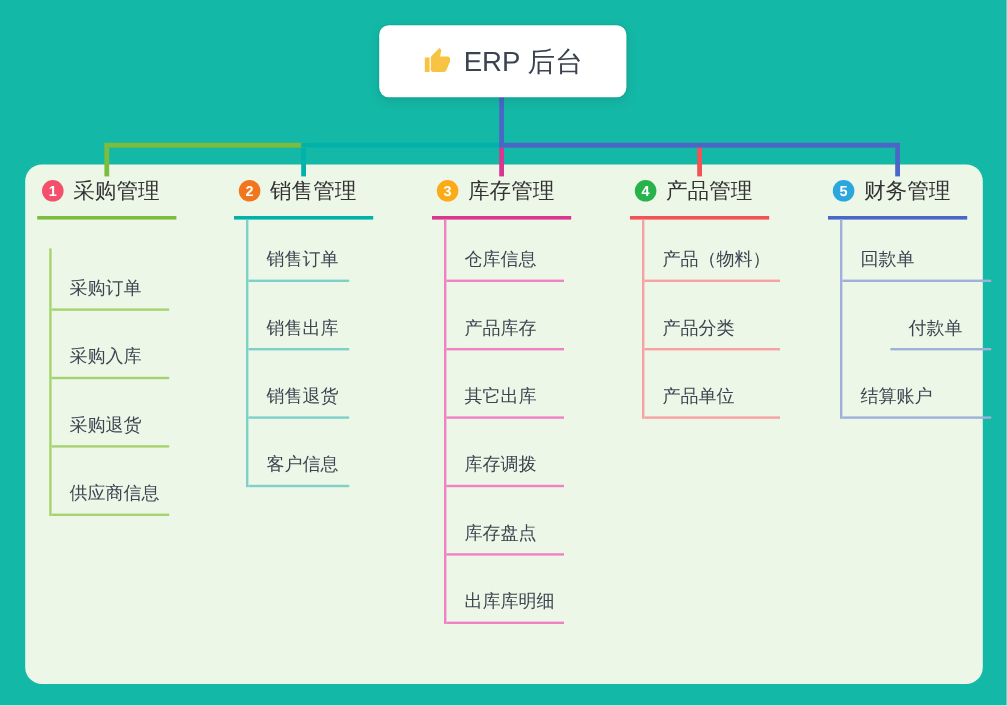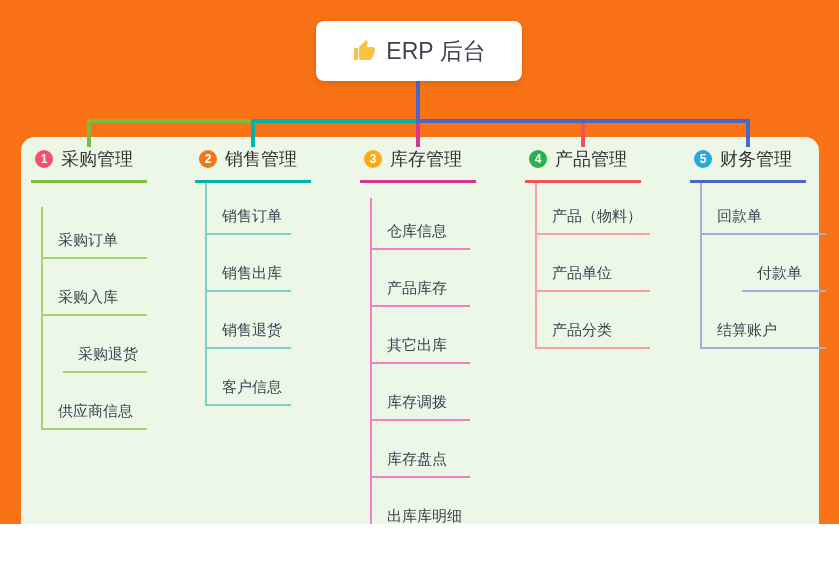--- a/index.html
+++ b/index.html
@@ -1,17 +1,17 @@
 <!DOCTYPE html>
 <html><head>
 <meta charset="utf-8">
 <style>
   html,body{margin:0;padding:0;background:#fff;}
   .canvas{
-    position:relative;width:839px;height:524px;background:#f97316;
+    position:relative;width:839px;height:588px;background:#14b8a6;
     font-family:"Liberation Sans","DejaVu Sans",sans-serif;overflow:hidden;
   }
   .panel{
     position:absolute;left:21px;top:137px;width:798px;height:433px;
     background:#edf7e8;border-radius:14px;
   }
   .root-card{
     position:absolute;left:316px;top:21px;width:206px;height:60px;background:#fff;
     border-radius:8px;box-shadow:0 3px 10px rgba(0,0,0,.10),0 0 0 1px rgba(0,0,0,.04);
     display:flex;align-items:center;justify-content:center;gap:10px;
@@ -75,21 +75,21 @@
     </div>
     <div class="children" style="border-left-color: rgb(166, 211, 111);">
   <div class="child" style="border-bottom-color: rgb(166, 211, 111); margin-top: 24px;">
     <span>采购订单</span>
   </div>
 
   <div class="child" style="border-bottom-color: rgb(166, 211, 111);">
     <span>采购入库</span>
   </div>
 
-  <div class="child" style="border-bottom-color: rgb(166, 211, 111); margin-left: 20px;">
+  <div class="child" style="border-bottom-color: rgb(166, 211, 111);">
     <span>采购退货</span>
   </div>
 
   <div class="child" style="border-bottom-color: rgb(166, 211, 111);">
     <span>供应商信息</span>
   </div>
 </div>
   </div>
 
   <div class="branch" style="left: 195px;">
@@ -114,21 +114,21 @@
     <span>客户信息</span>
   </div>
 </div>
   </div>
 
   <div class="branch" style="left: 360px;">
     <div class="branch-title" style="border-bottom-color: rgb(217, 54, 143);">
       <span class="badge" style="background: rgb(251, 171, 24);">3</span>
       <span class="branch-label">库存管理</span>
     </div>
-    <div class="children" style="border-left-color: rgb(239, 130, 195); margin-top: 15px;">
+    <div class="children" style="border-left-color: rgb(239, 130, 195);">
   <div class="child" style="border-bottom-color: rgb(239, 130, 195);">
     <span>仓库信息</span>
   </div>
 
   <div class="child" style="border-bottom-color: rgb(239, 130, 195);">
     <span>产品库存</span>
   </div>
 
   <div class="child" style="border-bottom-color: rgb(239, 130, 195);">
     <span>其它出库</span>
@@ -153,25 +153,25 @@
     <div class="branch-title" style="border-bottom-color: rgb(242, 83, 85);">
       <span class="badge" style="background: rgb(39, 178, 75);">4</span>
       <span class="branch-label">产品管理</span>
     </div>
     <div class="children" style="border-left-color: rgb(247, 161, 162);">
   <div class="child" style="border-bottom-color: rgb(247, 161, 162); text-align: right;">
     <span>产品（物料）</span>
   </div>
 
   <div class="child" style="border-bottom-color: rgb(247, 161, 162);">
-    <span>产品单位</span>
+    <span>产品分类</span>
   </div>
 
   <div class="child" style="border-bottom-color: rgb(247, 161, 162);">
-    <span>产品分类</span>
+    <span>产品单位</span>
   </div>
 </div>
   </div>
 
   <div class="branch" style="left: 690px;">
     <div class="branch-title" style="border-bottom-color: rgb(74, 102, 198);">
       <span class="badge" style="background: rgb(43, 167, 222);">5</span>
       <span class="branch-label">财务管理</span>
     </div>
     <div class="children" style="border-left-color: rgb(159, 176, 218);">

